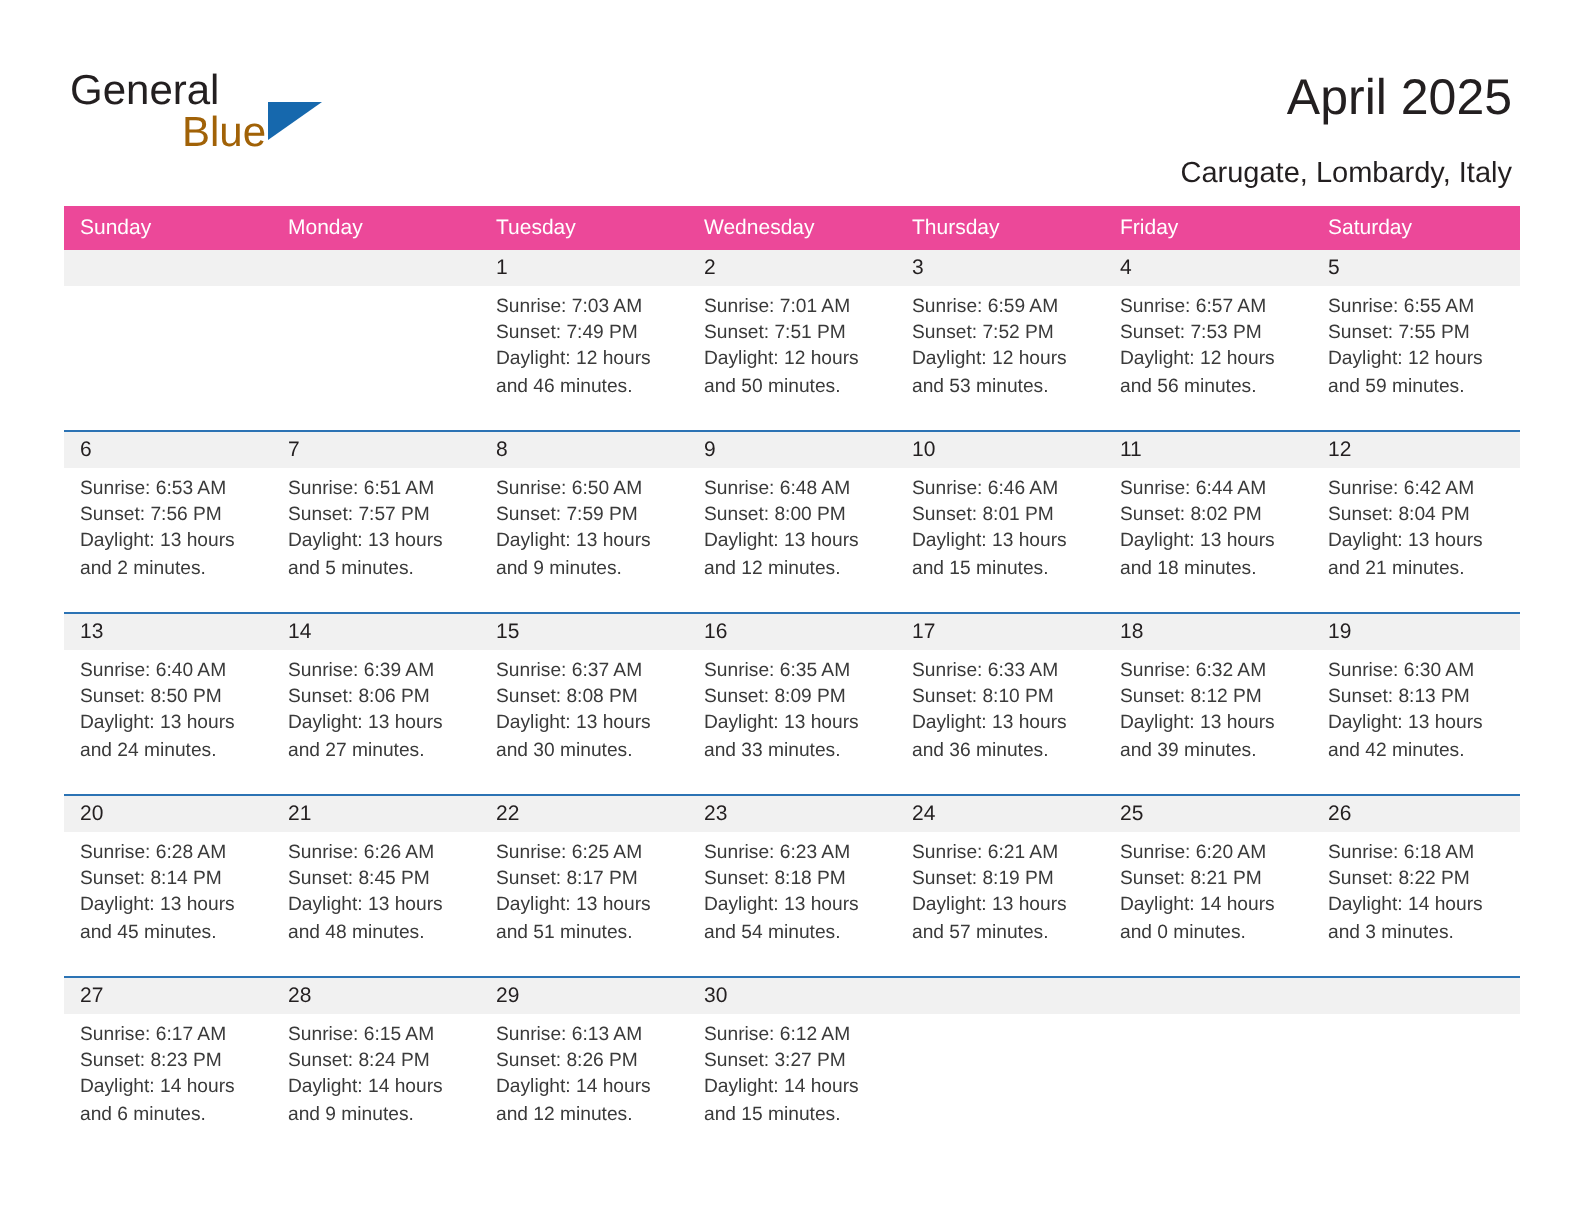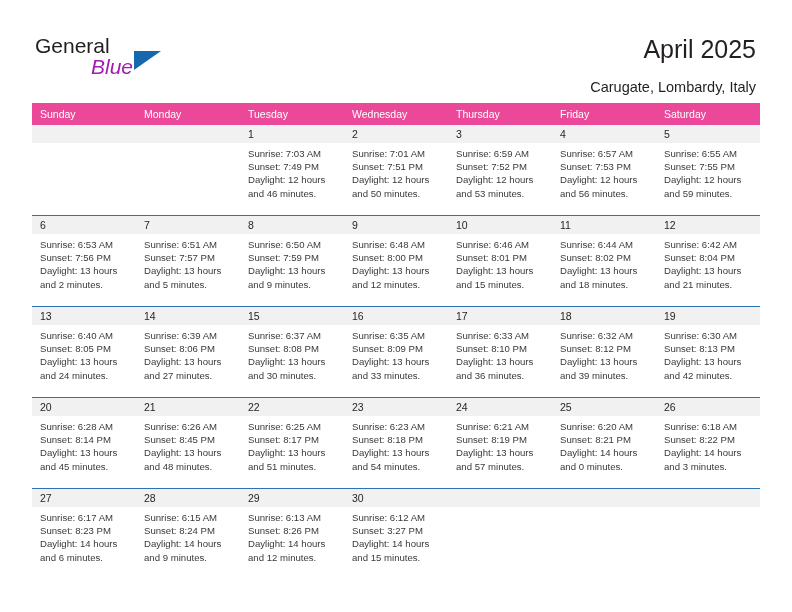--- a/index.html
+++ b/index.html
@@ -46,24 +46,23 @@
     letter-spacing: 0px;
     color: #231f20;
     line-height: 24px;
     white-space: nowrap;
   }
   .logo-line2 {
     position: absolute;
     left: 56px;
     top: 21px;
     font-size: 21px;
-    color: #a21caf;
+    color: #a16207;
     line-height: 24px;
     white-space: nowrap;
-    font-style: italic;
   }
   .logo-tri {
     position: absolute;
     left: 99px;
     top: 17px;
     width: 0;
     height: 0;
     border-left: 27px solid #1668ad;
     border-bottom: 19px solid transparent;
   }
@@ -339,21 +338,21 @@
             </div>
           </td>
       </tr>
 
       <tr class="weekrow sep">
         <td>
             <div class="daycell">
               <div class="daynum">13</div>
               <div class="details">
                 <div>Sunrise: 6:40 AM</div>
-                <div>Sunset: 8:05 PM</div>
+                <div>Sunset: 8:50 PM</div>
                 <div>Daylight: 13 hours</div>
                 <div>and 24 minutes.</div>
               </div>
             </div>
           </td>
         <td>
             <div class="daycell">
               <div class="daynum">14</div>
               <div class="details">
                 <div>Sunrise: 6:39 AM</div>

